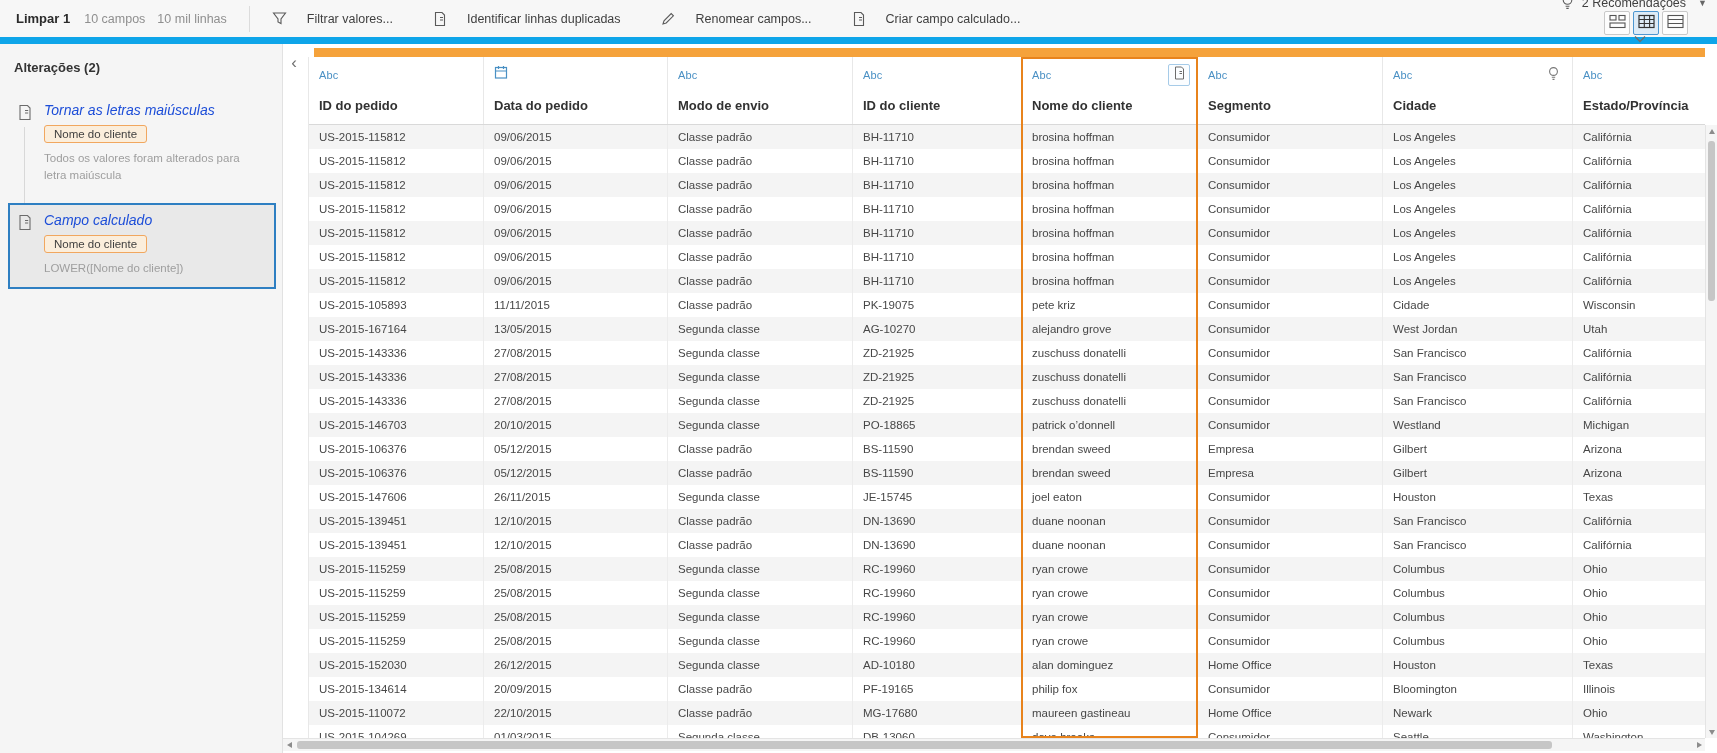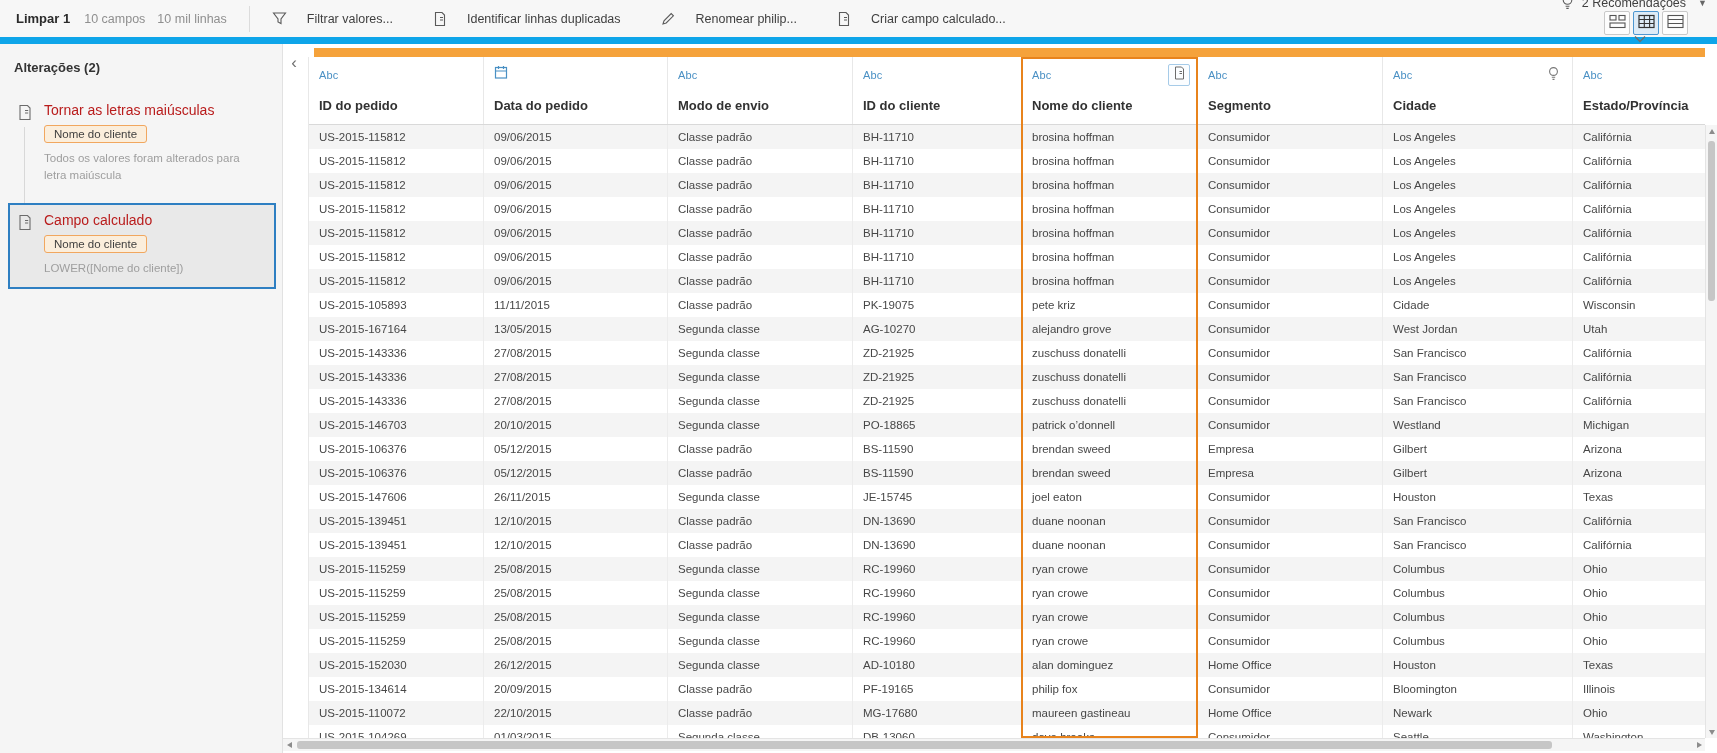--- a/index.html
+++ b/index.html
@@ -38,21 +38,21 @@
   .sidebar{width:283px;flex:0 0 283px;background:#F5F5F5;border-right:1px solid #E2E2E2;box-sizing:border-box;}
   .sb-head{padding:14px 14px 0 14px;}
   .sb-title{font-size:13px;font-weight:bold;color:#333;}
   #changes-list{margin-top:18px;}
   .change-item{position:relative;margin:0 6px 0 8px;padding:8px 10px 12px 36px;box-sizing:border-box;cursor:pointer;}
   .change-item + .change-item{margin-top:6px;}
   .change-item.selected{background:#E9E9E9;border:2px solid #2E7FC2;padding:7px 8px 10px 34px;}
   .ci-icon{position:absolute;left:9px;top:10px;display:flex;}
   .change-item.selected .ci-icon{left:7px;top:9px;}
   .change-item.has-line::after{content:"";position:absolute;left:16px;top:33px;bottom:-8px;width:1px;background:#D8D8D8;}
-  .ci-title{font-size:14px;color:#b91c1c;}
+  .ci-title{font-size:14px;color:#1d4ed8;font-style:italic;}
   .ci-pill{display:inline-block;margin-top:7px;padding:2px 9px;border:1px solid #F1A75F;background:#FBEEDC;
            border-radius:3px;font-size:11.5px;color:#3F3F3F;}
   .ci-desc{margin-top:7px;font-size:11.5px;color:#9E9E9E;line-height:1.5;max-width:212px;}
 
   
   .main{flex:1;position:relative;background:#fff;min-width:0;}
   .panel-collapse-btn{position:absolute;left:2px;top:10px;width:18px;height:18px;font-size:17px;line-height:18px;
                       text-align:center;color:#707070;cursor:pointer;user-select:none;}
   .orange-bar{position:absolute;left:31px;top:4px;right:12px;height:9px;background:#F5A23B;}
   .grid{position:absolute;left:25px;top:13px;right:12px;bottom:15px;border-left:1px solid #E8E8E8;
@@ -121,21 +121,21 @@
               </svg>
             </span>
             <span>Identificar linhas duplicadas</span>
           </div>
           <div class="tb-btn">
             <span class="tb-ic">
               <svg width="15" height="15" viewBox="0 0 15 15">
                 <path d="M2 13l1-3.2 7.2-7.2 2.2 2.2L5.2 12 2 13z" fill="none" stroke="#5A5A5A" stroke-width="1.1"></path>
               </svg>
             </span>
-            <span>Renomear philip...</span>
+            <span>Renomear campos...</span>
           </div>
           <div class="tb-btn">
             <span class="tb-ic">
               <svg width="14" height="16" viewBox="0 0 14 16">
                 <path d="M2.5 1.5h6.5l2.5 2.5v10.5H2.5z" fill="none" stroke="#5A5A5A" stroke-width="1.1"></path>
                 <path d="M7 6.5h3M7 9h3" stroke="#5A5A5A" stroke-width="1.1"></path>
               </svg>
             </span>
             <span>Criar campo calculado...</span>
           </div>

